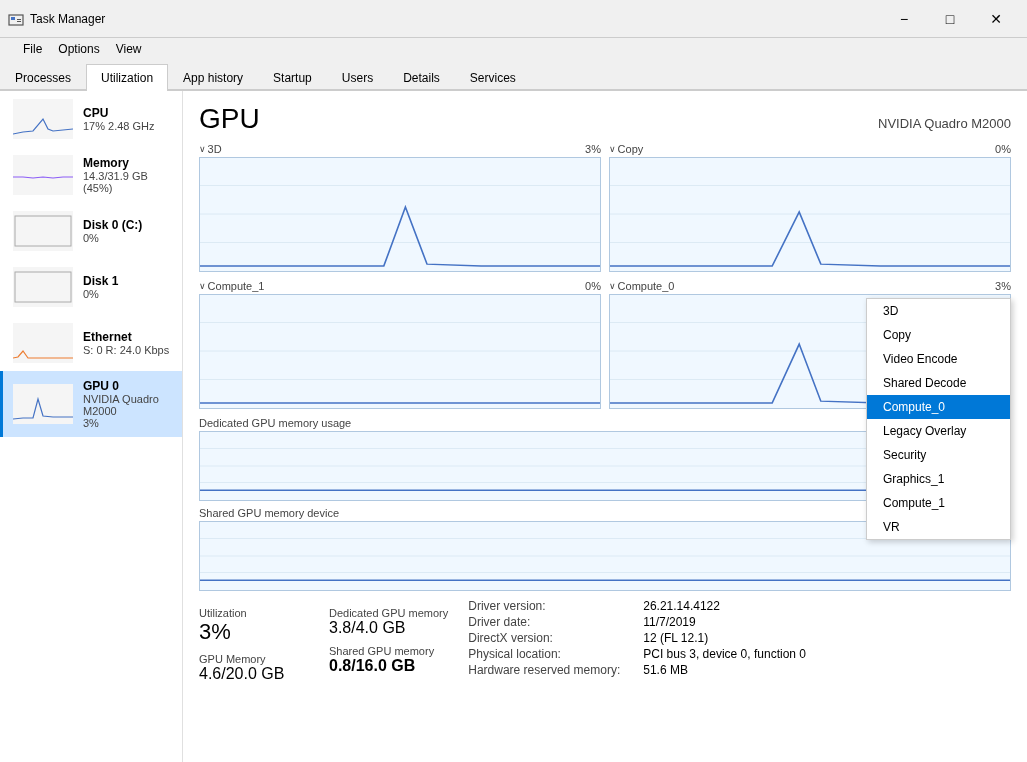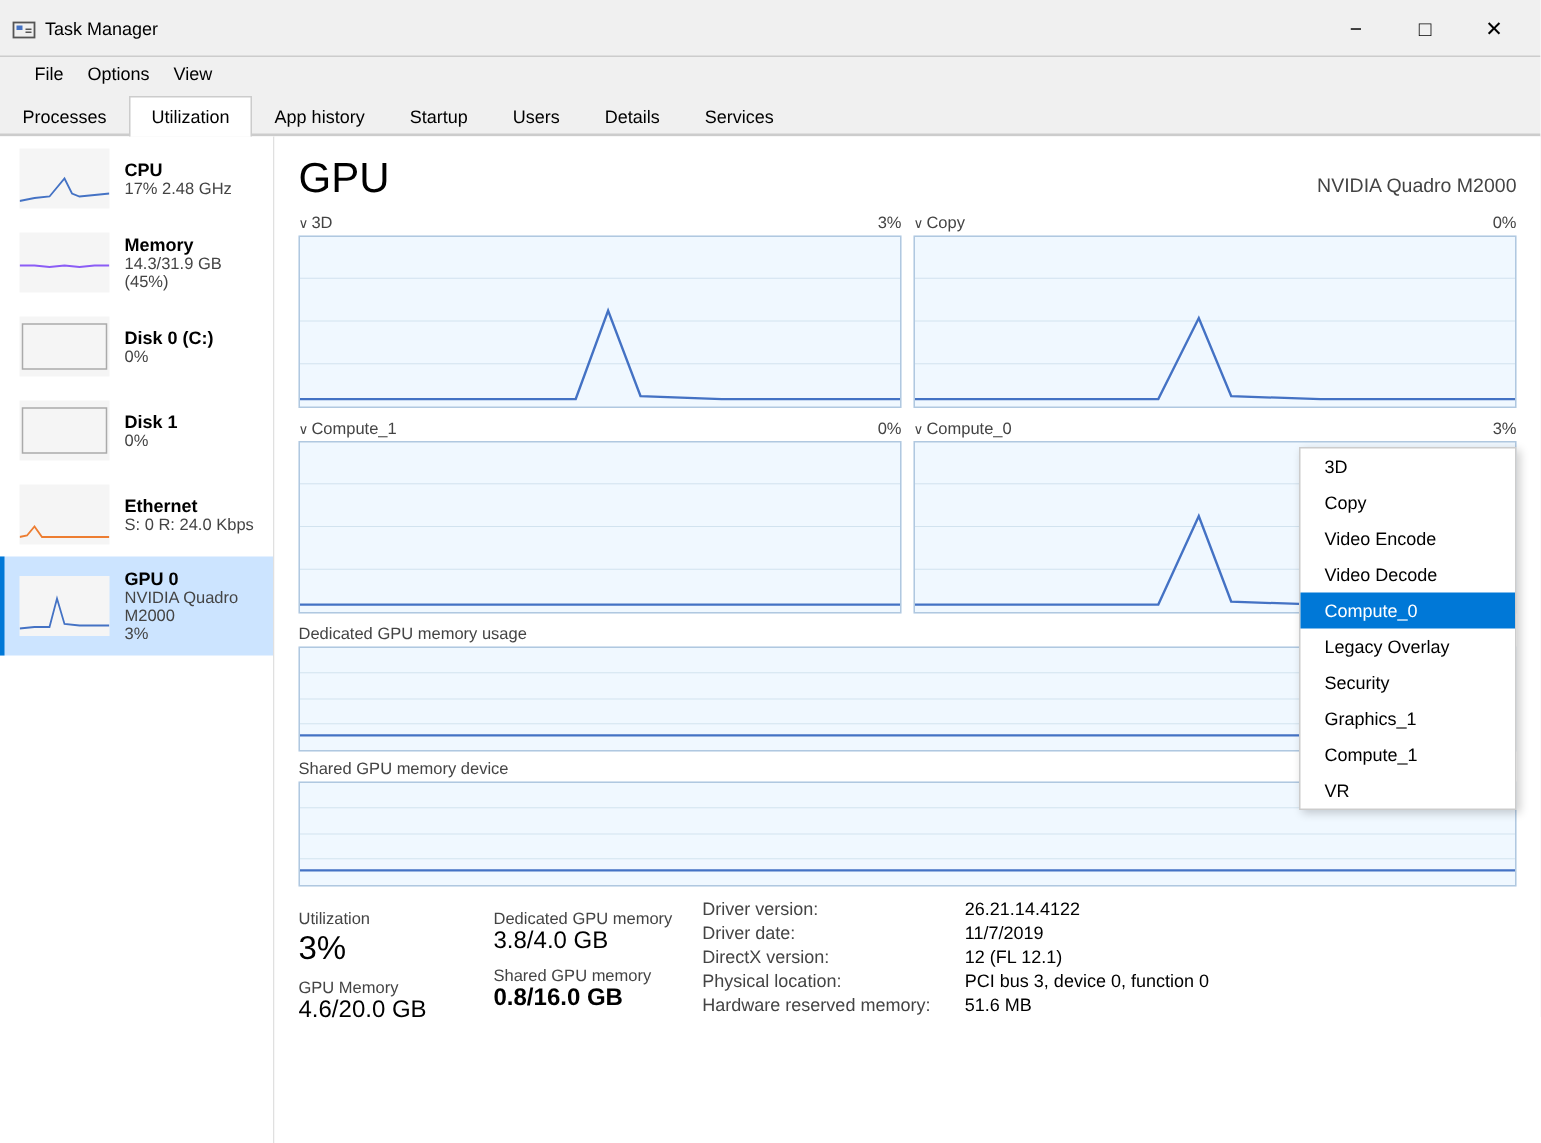--- a/index.html
+++ b/index.html
@@ -275,21 +275,21 @@
             <line class="grid-line" x1="0" y1="86" x2="370" y2="86"></line>
             <polyline points="0,110 100,110 150,110 175,50 195,108 250,110 370,110" fill="none" stroke="#4472c4" stroke-width="1.5"></polyline>
           </svg>
         </div>
       </div>
 
       <div class="context-menu" style="position:absolute; right:0; top:18px; width:145px; z-index:200;">
         <div class="context-menu-item">3D</div>
         <div class="context-menu-item">Copy</div>
         <div class="context-menu-item">Video Encode</div>
-        <div class="context-menu-item">Video Decode</div>
+        <div class="context-menu-item">Shared Decode</div>
         <div class="context-menu-item active">Compute_0</div>
         <div class="context-menu-item">Legacy Overlay</div>
         <div class="context-menu-item">Security</div>
         <div class="context-menu-item">Graphics_1</div>
         <div class="context-menu-item">Compute_1</div>
         <div class="context-menu-item">VR</div>
       </div>
     </div>
 
     <div class="bottom-chart-container">

